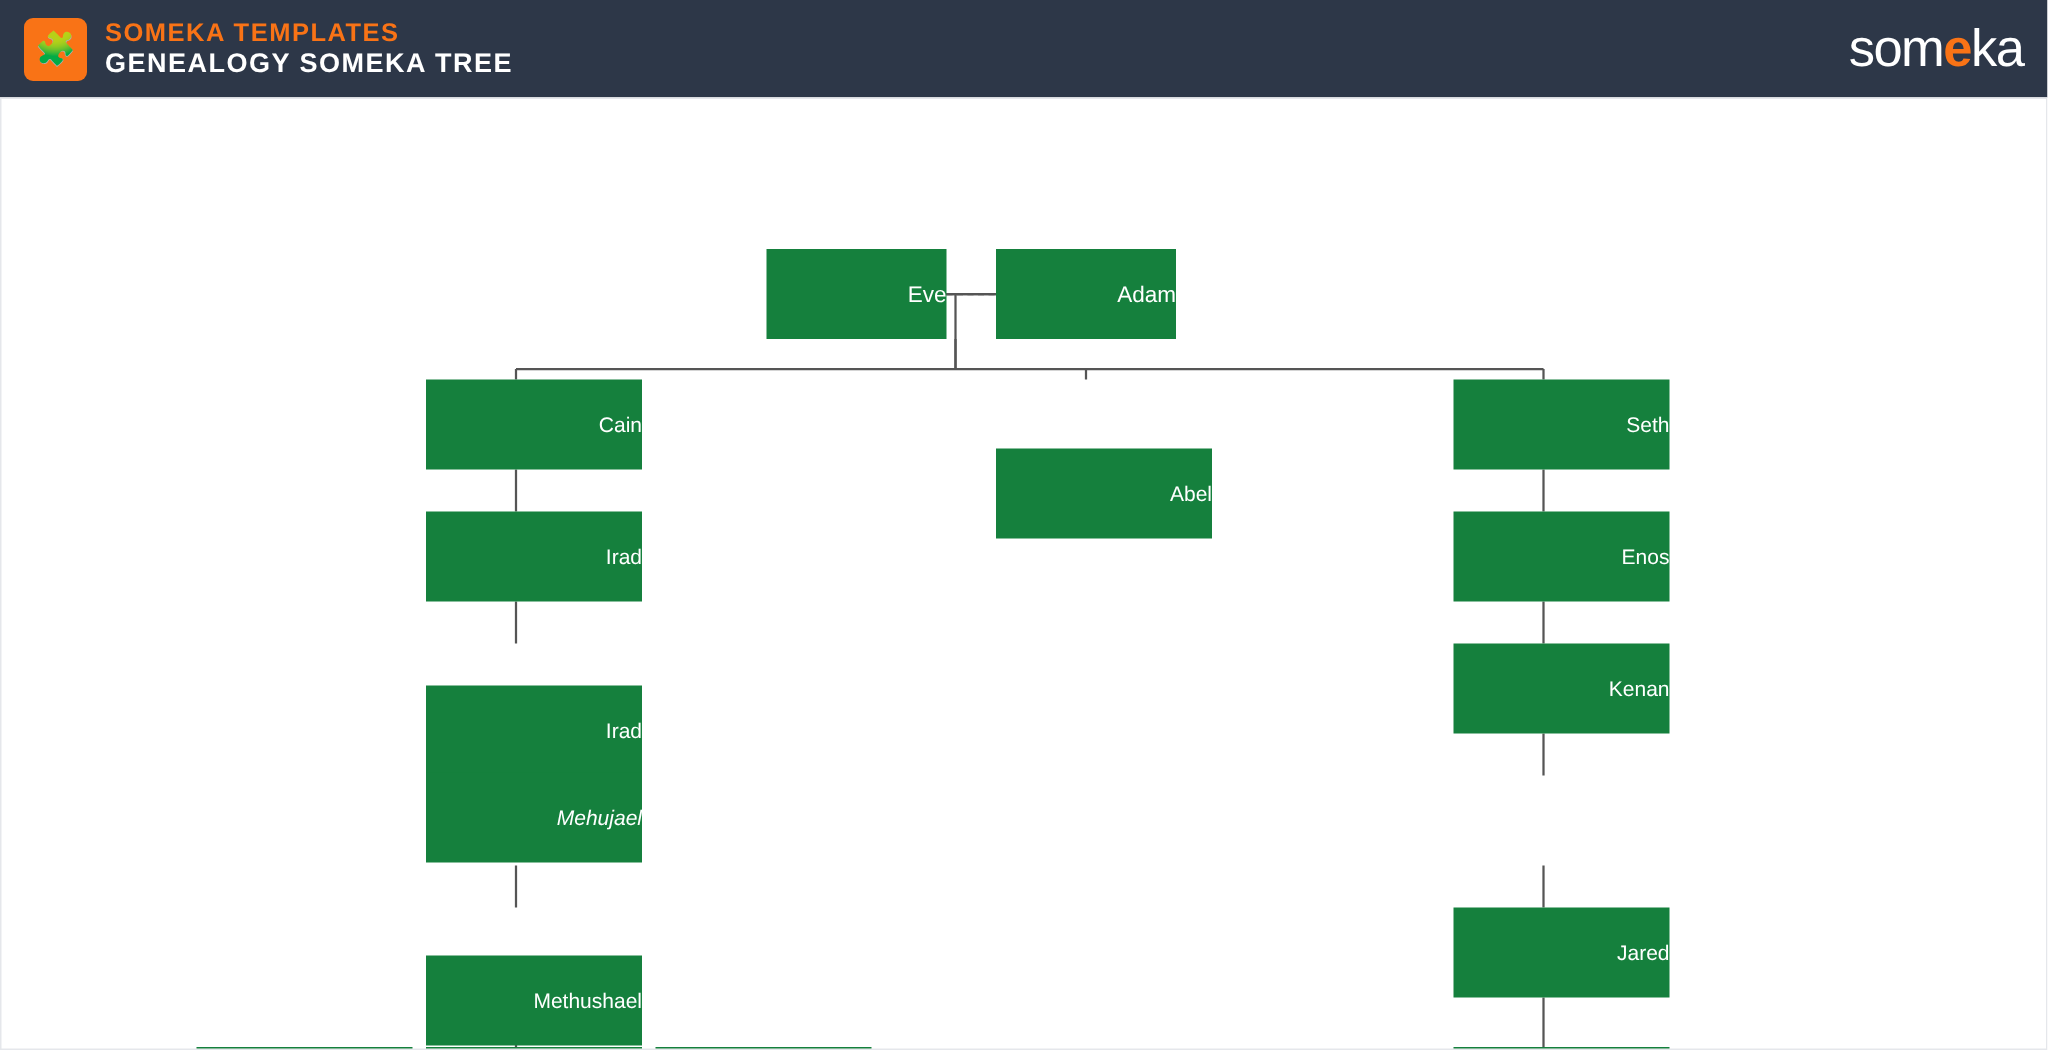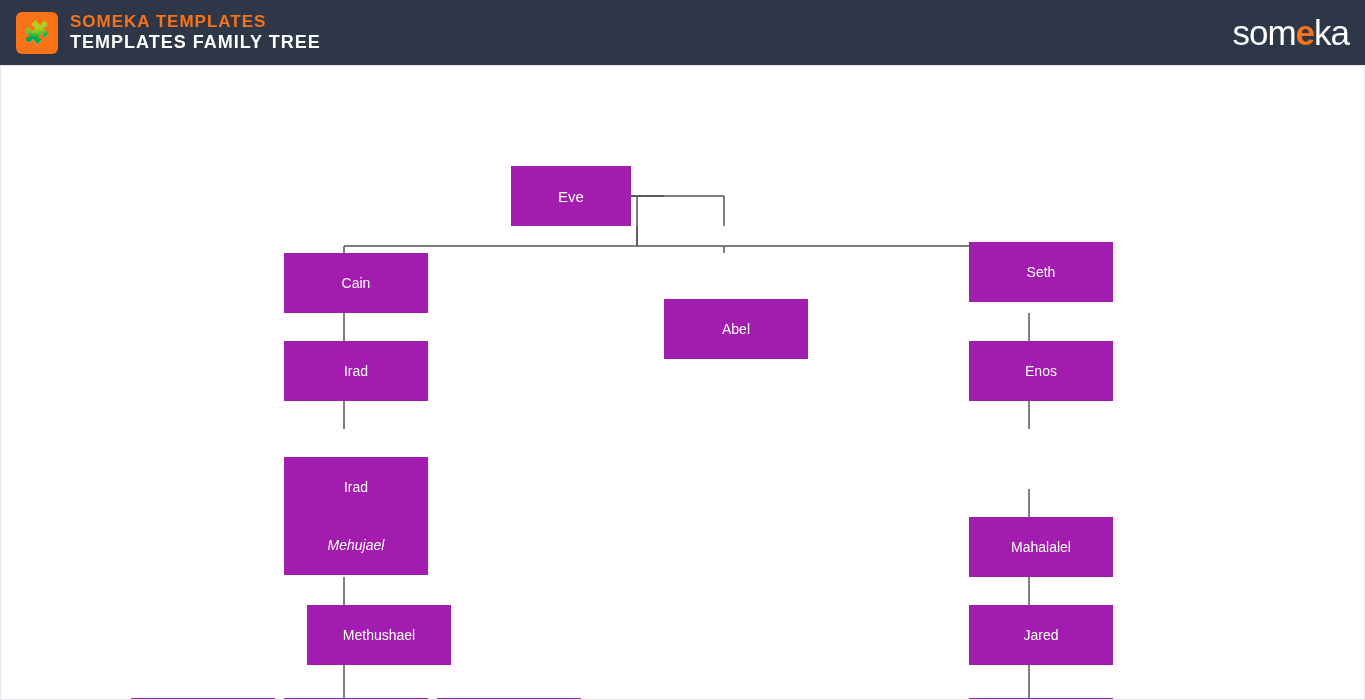--- a/index.html
+++ b/index.html
@@ -81,25 +81,25 @@
       top: 0;
       left: 0;
       width: 100%;
       height: 100%;
       pointer-events: none;
     }
 
     
     .node {
       position: absolute;
-      background: #a21caf;
+      background: #15803d;
       color: white;
       display: flex;
       align-items: center;
-      justify-content: center;
+      justify-content: flex-end;
       font-size: 14px;
       font-weight: 500;
       text-align: center;
       cursor: default;
     }
 
     
     .node-root {
       width: 120px;
       height: 60px;
@@ -113,21 +113,21 @@
     }
   </style>
 </head>
 <body>
 
 <div class="header">
   <div class="header-left">
     <div class="header-icon">🧩</div>
     <div class="header-text">
       <span class="header-subtitle">SOMEKA TEMPLATES</span>
-      <span class="header-title">TEMPLATES FAMILY TREE</span>
+      <span class="header-title">GENEALOGY SOMEKA TREE</span>
     </div>
   </div>
   <div class="header-logo">
     som<span>e</span>ka
   </div>
 </div>
 
 <div class="main">
   <div class="tree-container">
 
@@ -170,55 +170,58 @@
       <line x1="723" y1="160" x2="723" y2="130" stroke="#555" stroke-width="1.5"></line>
       <line x1="723" y1="130" x2="636" y2="130" stroke="#555" stroke-width="1.5"></line>
 
       <line x1="636" y1="130" x2="636" y2="180" stroke="#555" stroke-width="1.5"></line>
     </svg>
 
     <div class="node node-root" style="left:510px; top:100px;">
       <span>Eve</span>
     </div>
 
+    <div class="node node-root" style="left:663px; top:100px;">
+      <span>Adam</span>
+    </div>
 
     <div class="node node-child" style="left:283px; top:187px;">
       <span>Cain</span>
     </div>
 
     <div class="node node-child" style="left:663px; top:187px;margin-top:46px;">
       <span>Abel</span>
     </div>
 
-    <div class="node node-child" style="left:968px; top:176px;">
+    <div class="node node-child" style="left:968px; top:187px;">
       <span>Seth</span>
     </div>
 
     <div class="node node-child" style="left:283px; top:275px;">
       <span>Irad</span>
     </div>
 
     <div class="node node-child" style="left:968px; top:275px;">
       <span>Enos</span>
     </div>
 
     <div class="node node-child" style="left:283px; top:363px;margin-top:28px;">
       <span>Irad</span>
     </div>
 
+    <div class="node node-child" style="left:968px; top:363px;">
+      <span>Kenan</span>
+    </div>
 
     <div class="node node-child" style="left:283px; top:449px;font-style:italic;">
       <span>Mehujael</span>
     </div>
 
-    <div class="node node-child" style="left:968px; top:451px;">
-      <span>Mahalalel</span>
-    </div>
-
-    <div class="node node-child" style="left:283px; top:539px;margin-left:23px;">
+
+    <div class="node node-child" style="left:283px; top:571px;">
       <span>Methushael</span>
     </div>
 
     <div class="node node-child" style="left:968px; top:539px;">
       <span>Jared</span>
     </div>
 
     <div class="node node-child" style="left:130px; top:632px;">
       
     </div>

